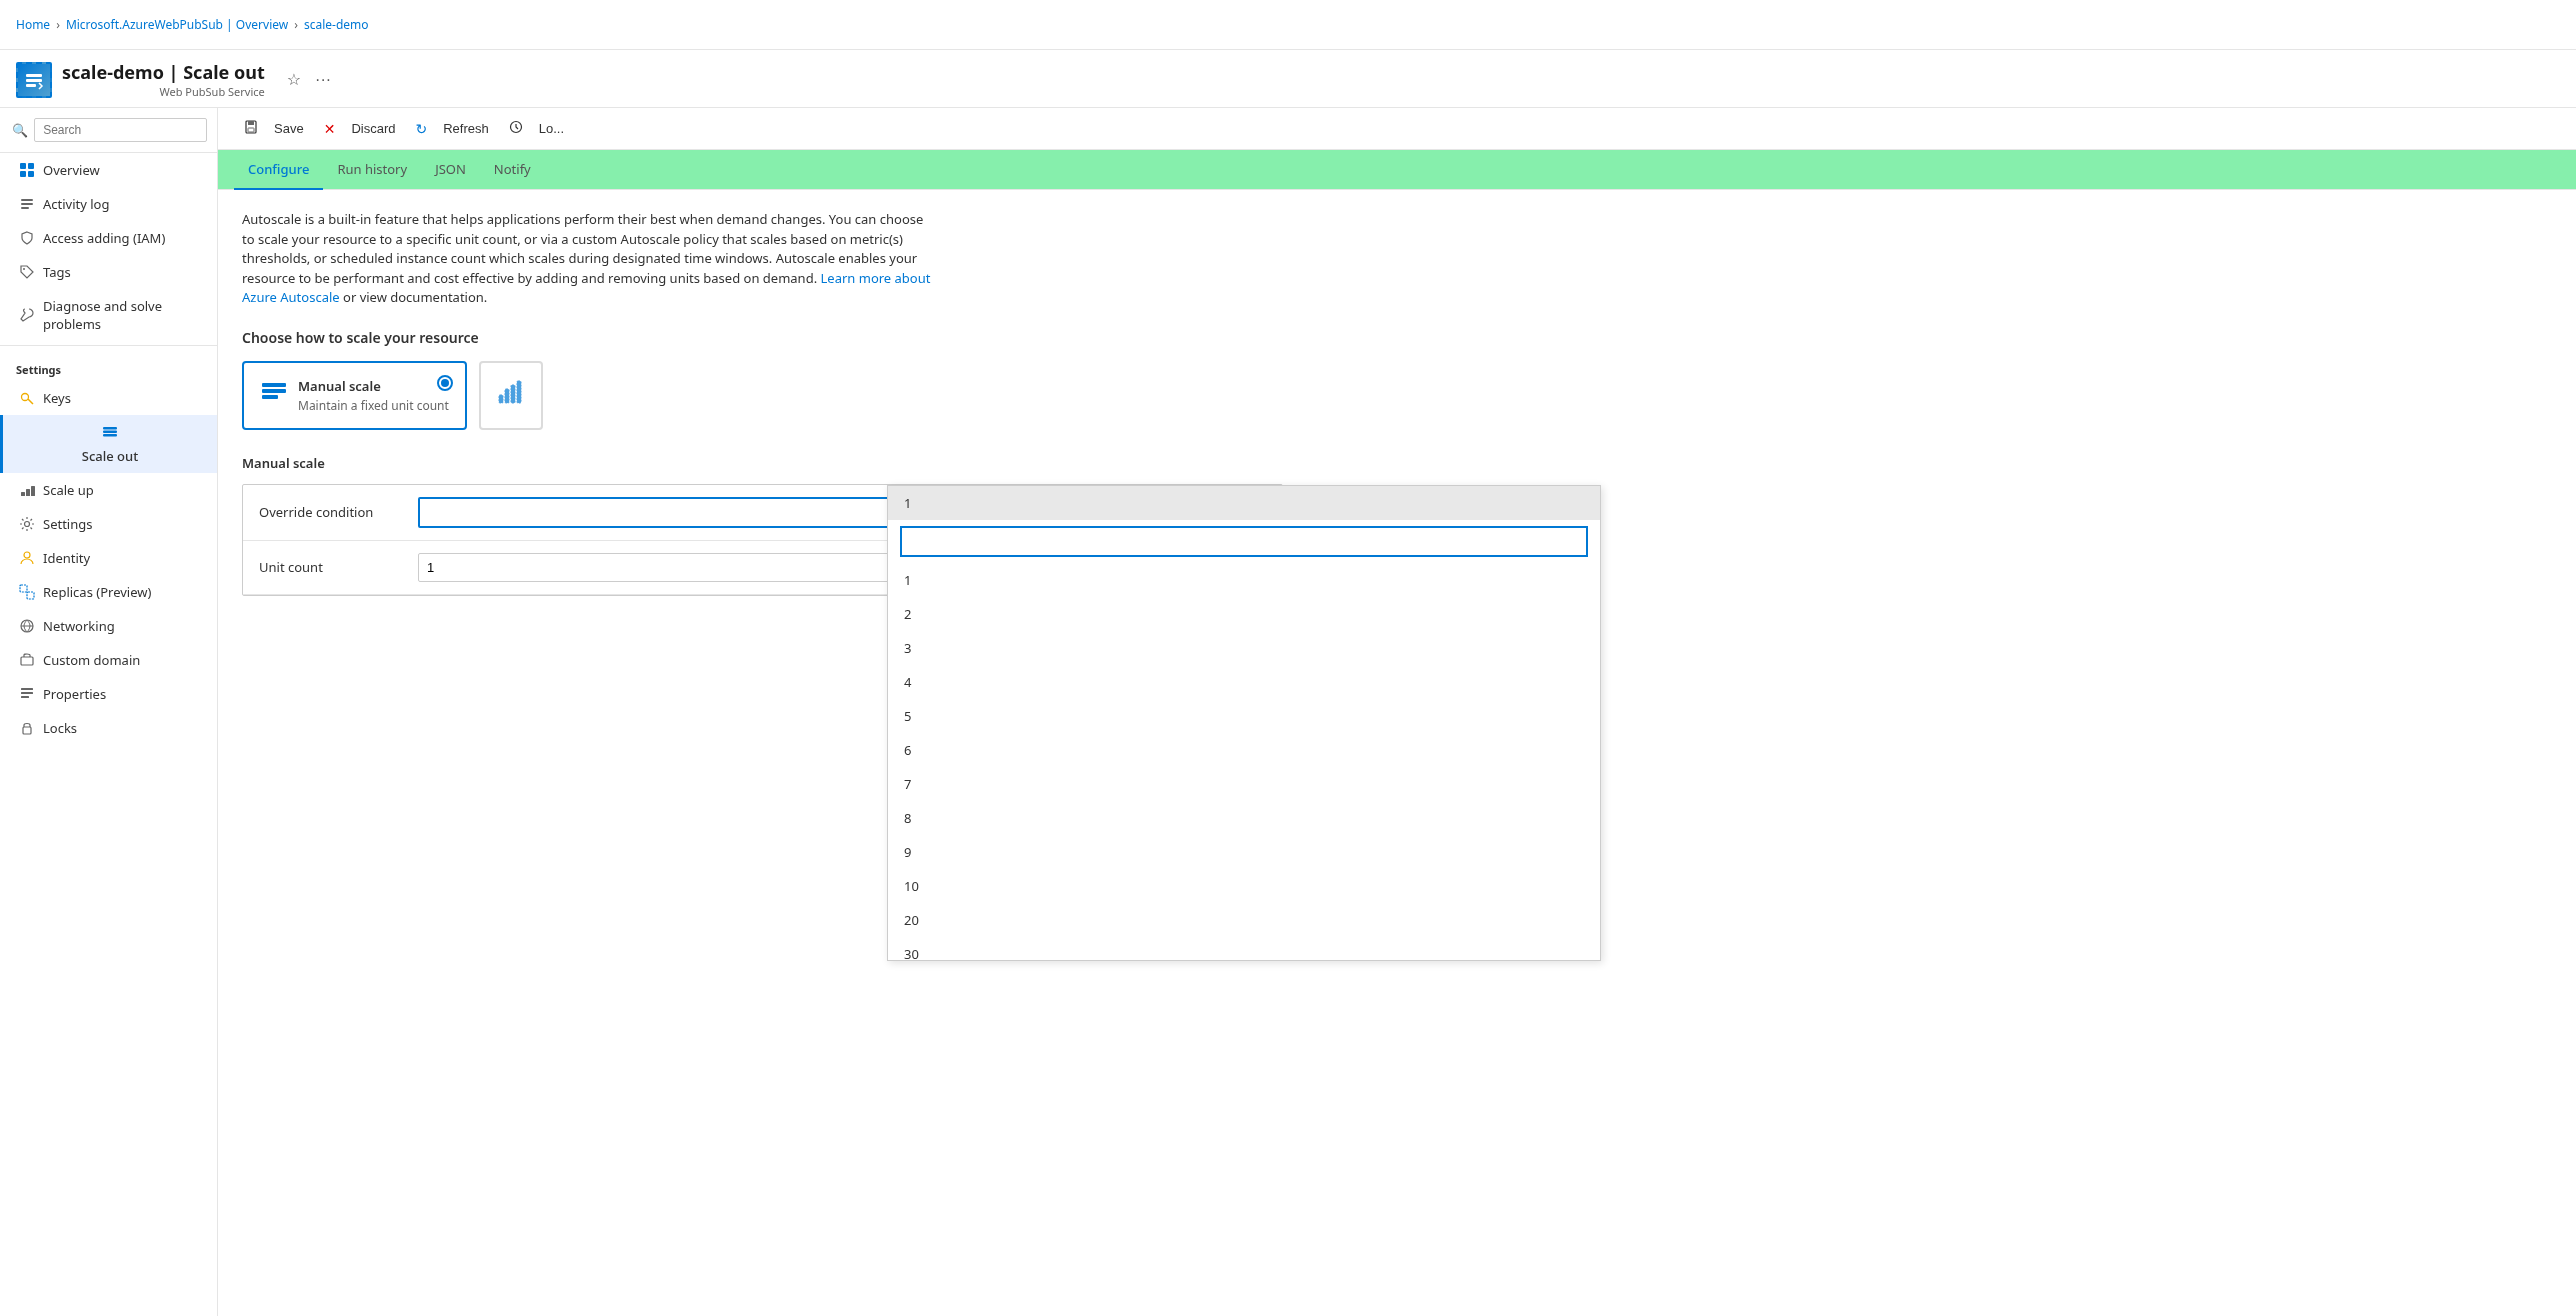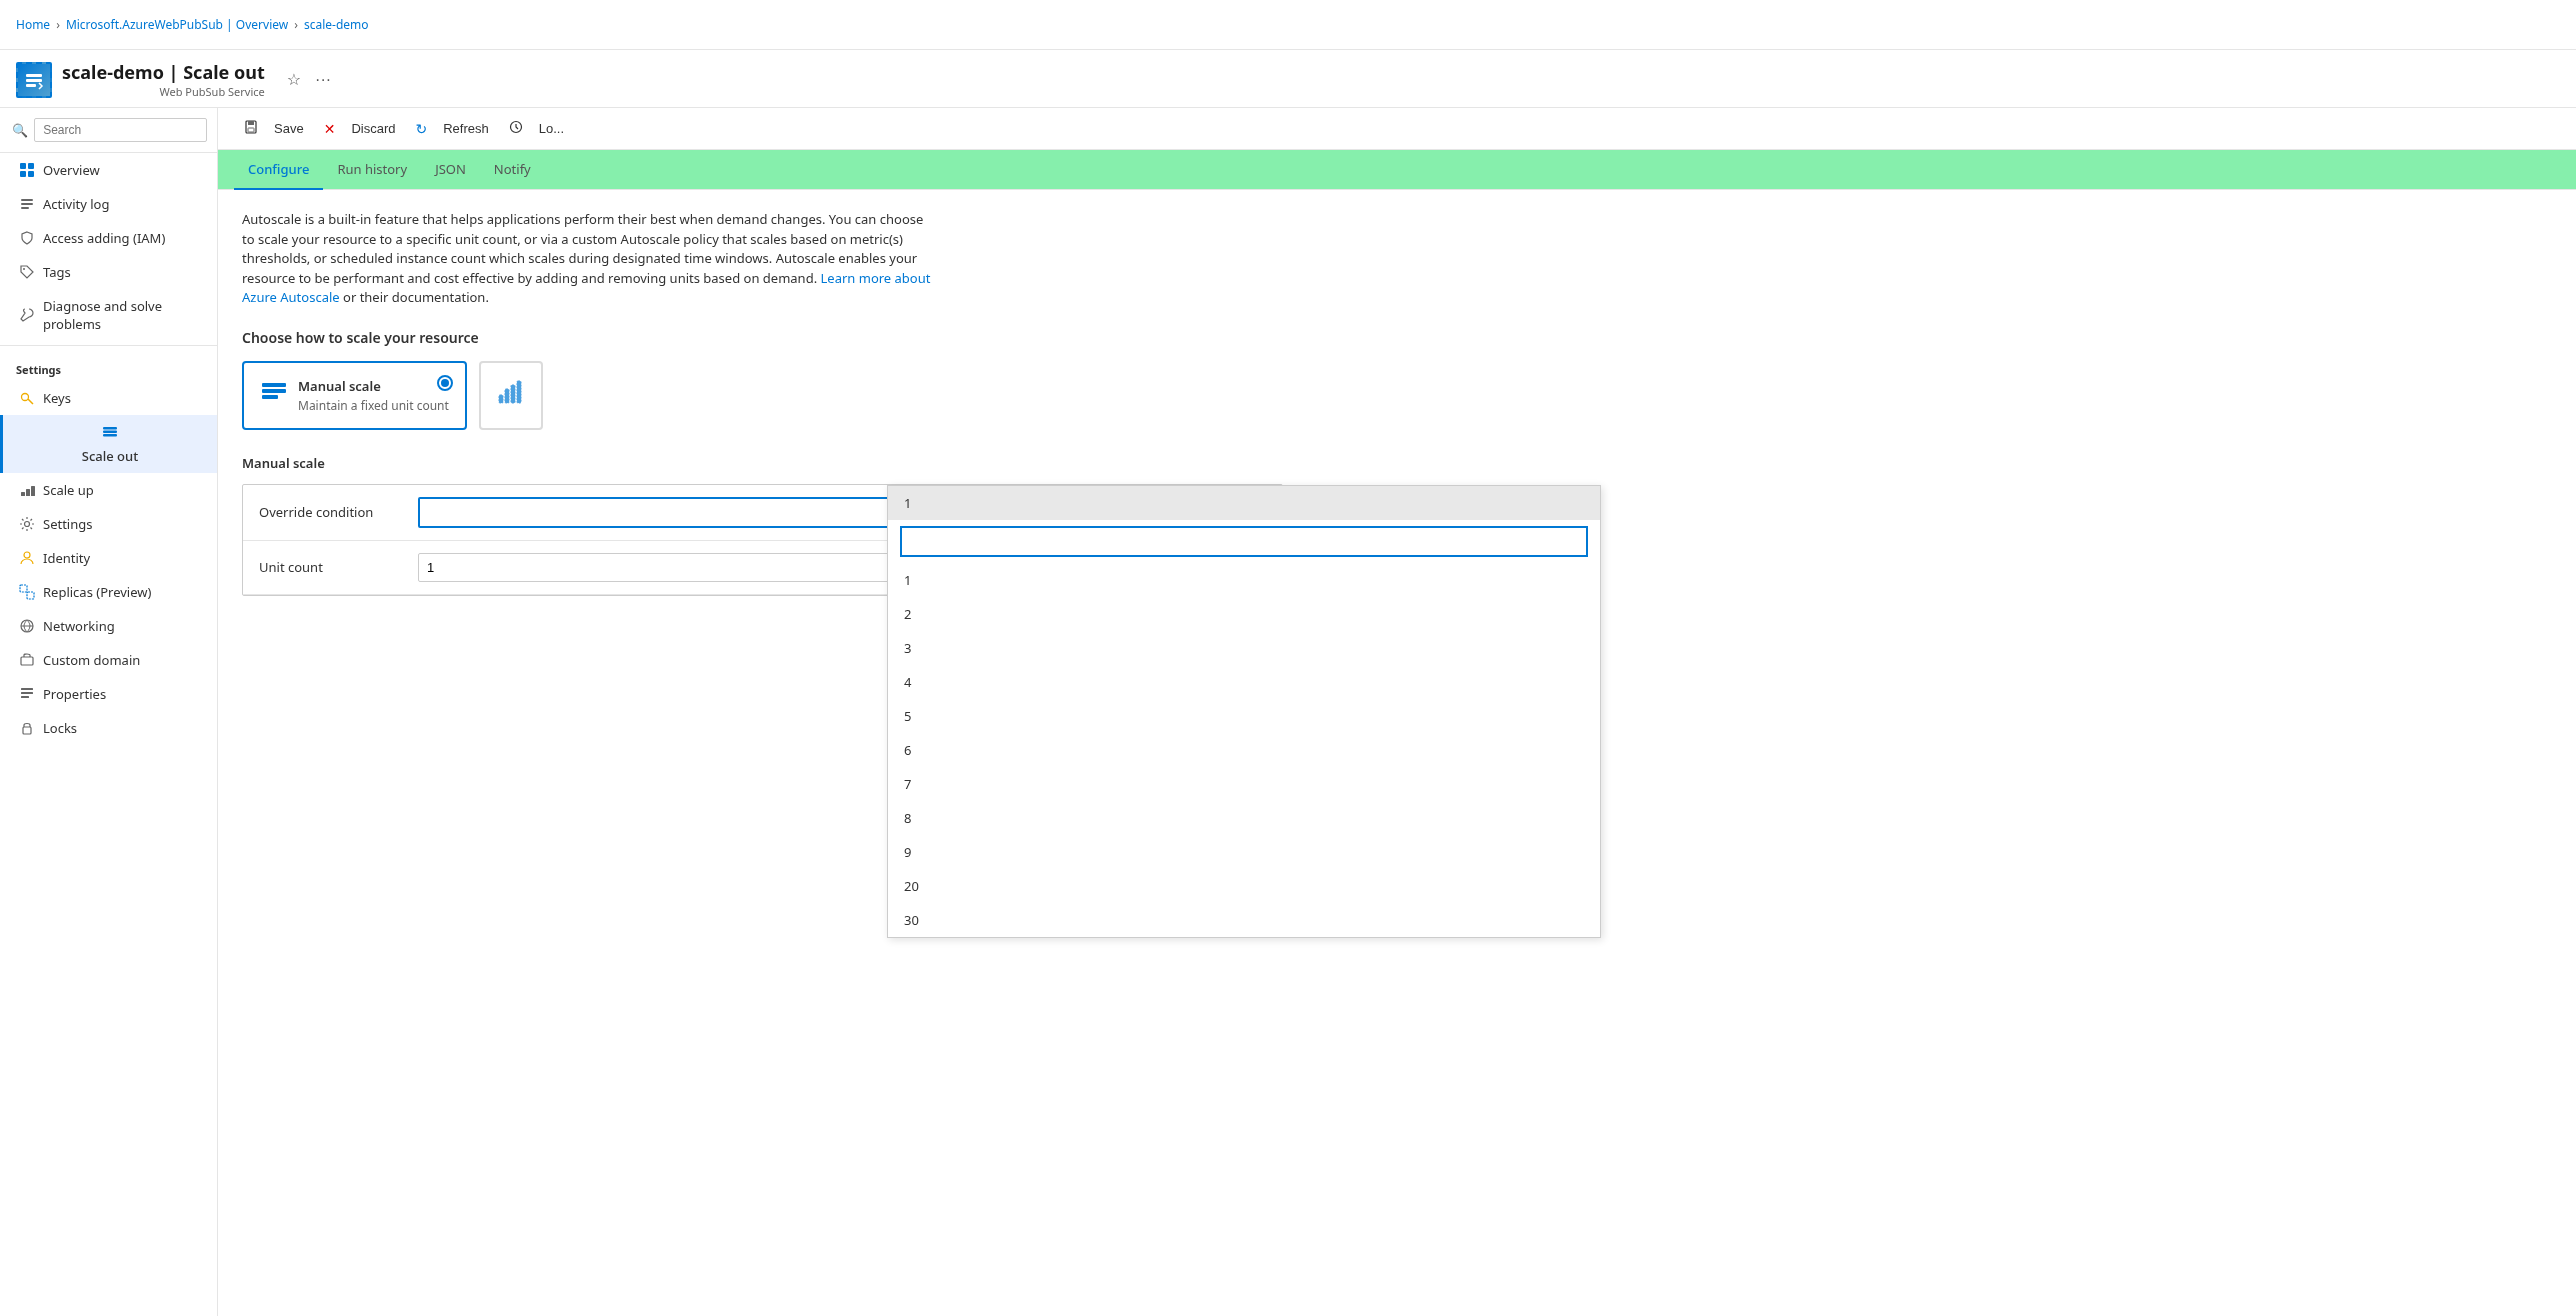--- a/index.html
+++ b/index.html
@@ -454,21 +454,21 @@
       <div class="tab">Run history</div>
       <div class="tab">JSON</div>
       <div class="tab">Notify</div>
     </div>
 
     <div class="content-body">
 
       <p class="description">
         Autoscale is a built-in feature that helps applications perform their best when demand changes. You can choose to scale your resource to a specific unit count, or via a custom Autoscale policy that scales based on metric(s) thresholds, or scheduled instance count which scales during designated time windows. Autoscale enables your resource to be performant and cost effective by adding and removing units based on demand.
         <a href="#">Learn more about Azure Autoscale</a>
-        <span> or their documentation.</span>
+        <span> or view documentation.</span>
       </p>
 
       <div class="section-title">Choose how to scale your resource</div>
 
       <div class="scale-cards">
 
         <div class="scale-card selected">
           <div class="scale-card-icon">
             <svg width="28" height="28" viewBox="0 0 28 28" fill="none">
               <rect x="2" y="6" width="24" height="4" rx="1" fill="#0078d4"></rect>
@@ -535,20 +535,21 @@
           <div class="dropdown-overlay-list">
             <div class="dropdown-overlay-item">1</div>
             <div class="dropdown-overlay-item">2</div>
             <div class="dropdown-overlay-item">3</div>
             <div class="dropdown-overlay-item">4</div>
             <div class="dropdown-overlay-item">5</div>
             <div class="dropdown-overlay-item">6</div>
             <div class="dropdown-overlay-item">7</div>
             <div class="dropdown-overlay-item">8</div>
             <div class="dropdown-overlay-item">9</div>
+            <div class="dropdown-overlay-item">10</div>
             <div class="dropdown-overlay-item">20</div>
             <div class="dropdown-overlay-item">30</div>
 
           </div>
         </div>
 
       </div>
 
     </div>
   </div>

